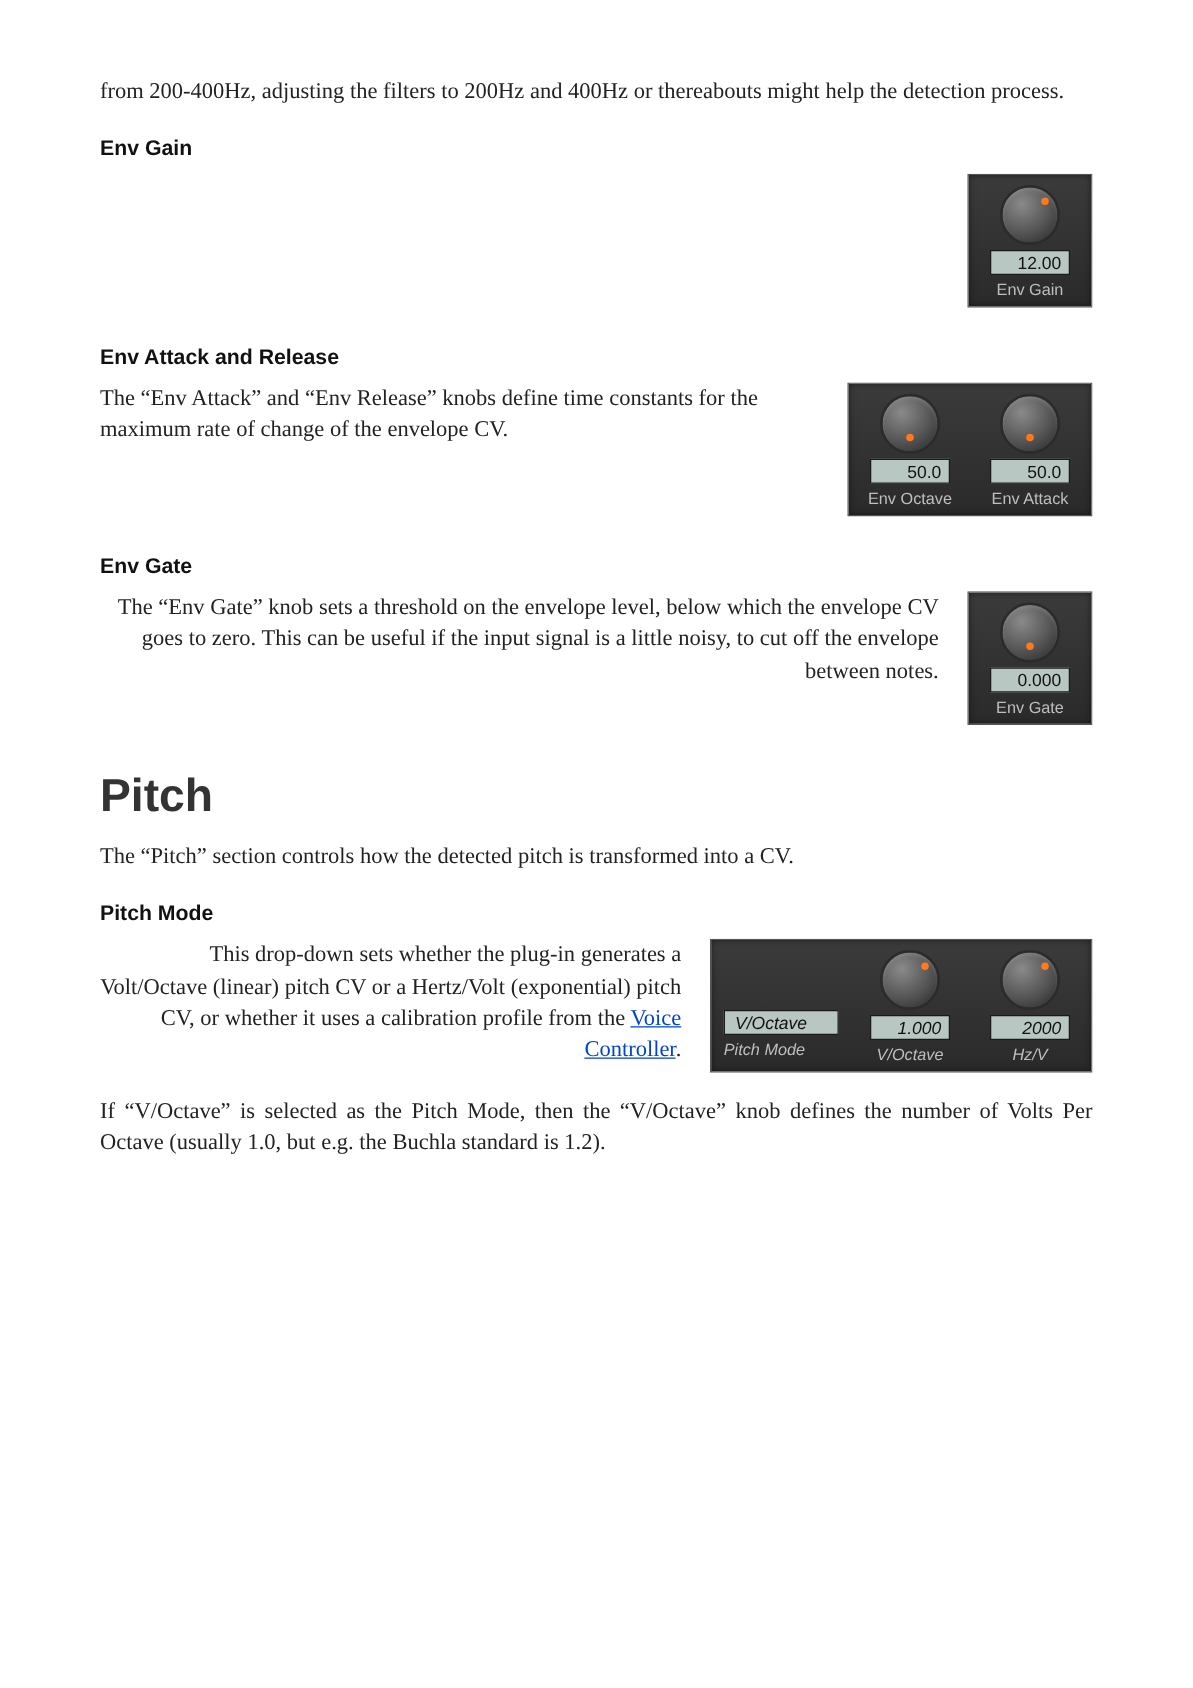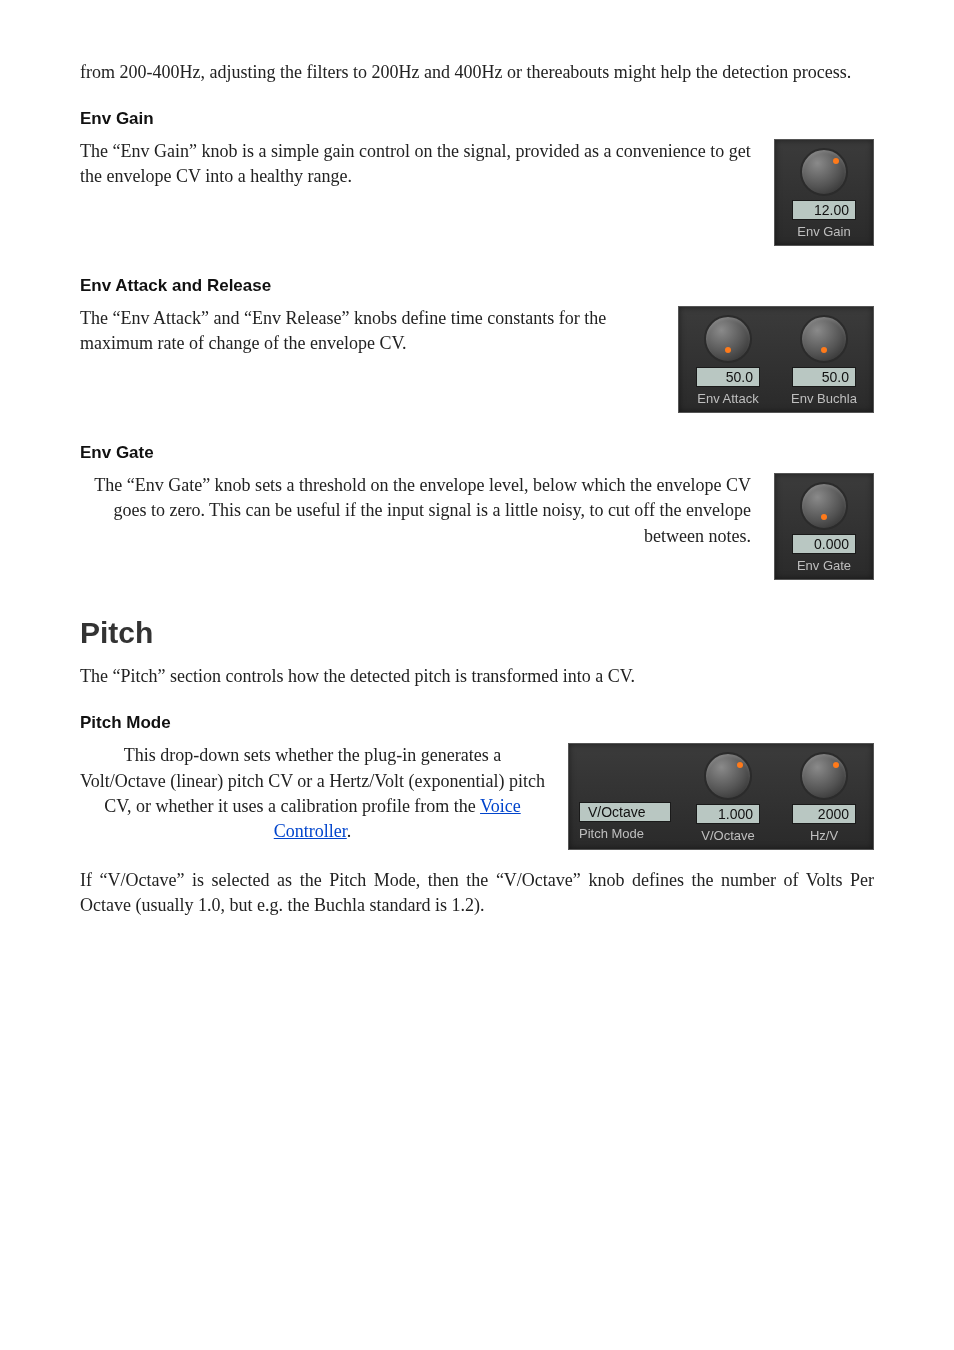--- a/index.html
+++ b/index.html
@@ -18,21 +18,21 @@
   }
   p {
     font-size: 18px;
     line-height: 1.4;
     margin: 0 0 16px 0;
     text-align: justify;
   }
   h2.section {
     font-family: 'Trebuchet MS', 'Lucida Grande', Verdana, sans-serif;
     font-weight: bold;
-    font-size: 30px;
+    font-size: 37px;
     margin: 30px 0 14px 0;
     color: #333;
   }
   h3.sub {
     font-family: Helvetica, Arial, sans-serif;
     font-weight: bold;
     font-size: 17px;
     margin: 24px 0 10px 0;
     color: #111;
   }
@@ -115,39 +115,38 @@
   <div class="block">
     <div class="widget float-r">
       <div class="knob-col">
         <div class="knob">
             <span class="mark orange"></span>
           </div>
         <div class="valbox">12.00</div>
         <div class="lbl">Env Gain</div>
       </div>
     </div>
-    <p style="text-align:left;">The “Env Gain” knob is a simple gain control on the signal, provided as a convenience to get the envelope CV into a healthy range.</p>
   </div>
 
   <h3 class="sub">Env Attack and Release</h3>
   <div class="block">
     <div class="widget float-r">
       <div class="knob-col">
         <div class="knob">
             <span class="mark center-low"></span>
           </div>
         <div class="valbox">50.0</div>
-        <div class="lbl">Env Attack</div>
+        <div class="lbl">Env Octave</div>
       </div>
       <div class="knob-col">
         <div class="knob">
             <span class="mark center-low"></span>
           </div>
         <div class="valbox">50.0</div>
-        <div class="lbl">Env Buchla</div>
+        <div class="lbl">Env Attack</div>
       </div>
     </div>
     <p style="text-align:left;">The “Env Attack” and “Env Release” knobs define time constants for the maximum rate of change of the envelope CV.</p>
   </div>
 
   <h3 class="sub">Env Gate</h3>
   <div class="block">
     <div class="widget float-r">
       <div class="knob-col">
         <div class="knob">
@@ -159,21 +158,21 @@
     </div>
     <p style="text-align:right;">The “Env Gate” knob sets a threshold on the envelope level, below which the envelope CV goes to zero. This can be useful if the input signal is a little noisy, to cut off the envelope between notes.</p>
   </div>
 
   <h2 class="section">Pitch</h2>
   <p style="text-align:left;">The “Pitch” section controls how the detected pitch is transformed into a CV.</p>
 
   <h3 class="sub">Pitch Mode</h3>
 
   <div class="block">
-    <div class="widget float-r" style="align-items:center;">
+    <div class="widget float-r" style="align-items:flex-start;font-style:italic;">
       <div class="dropcol">
         <div class="spacer"></div>
         <div class="drop">V/Octave</div>
         <div class="lbl">Pitch Mode</div>
       </div>
       <div class="knob-col">
         <div class="knob">
             <span class="mark orange"></span>
           </div>
         <div class="valbox">1.000</div>
@@ -181,20 +180,20 @@
       </div>
       <div class="knob-col">
         <div class="knob">
             <span class="mark orange"></span>
           </div>
         <div class="valbox">2000</div>
         <div class="lbl">Hz/V</div>
       </div>
     </div>
 
-    <p style="text-align:center;">
+    <p style="text-align:right;">
       <span>This drop-down sets whether the plug-in generates a Volt/Octave (linear) pitch CV or a Hertz/Volt (exponential) pitch CV, or whether it uses a calibration profile from the </span><a href="#" class="link">Voice Controller</a><span>.</span>
     </p>
   </div>
 
   <p>If “V/Octave” is selected as the Pitch Mode, then the “V/Octave” knob defines the number of Volts Per Octave (usually 1.0, but e.g. the Buchla standard is 1.2).</p>
 
 </div>
 
 </body></html>

